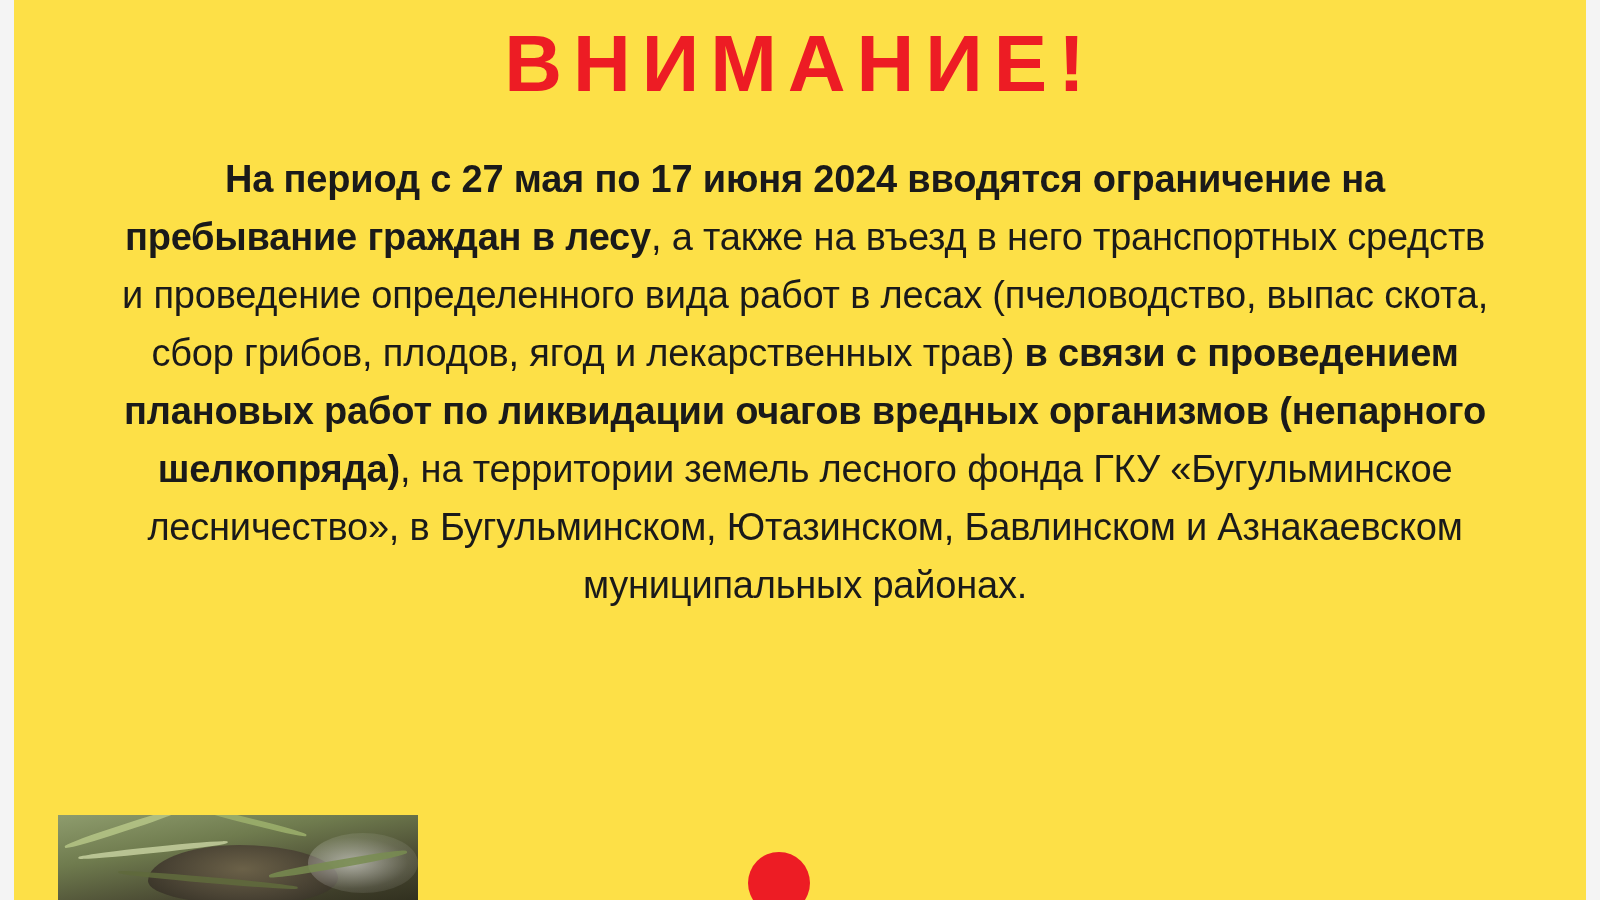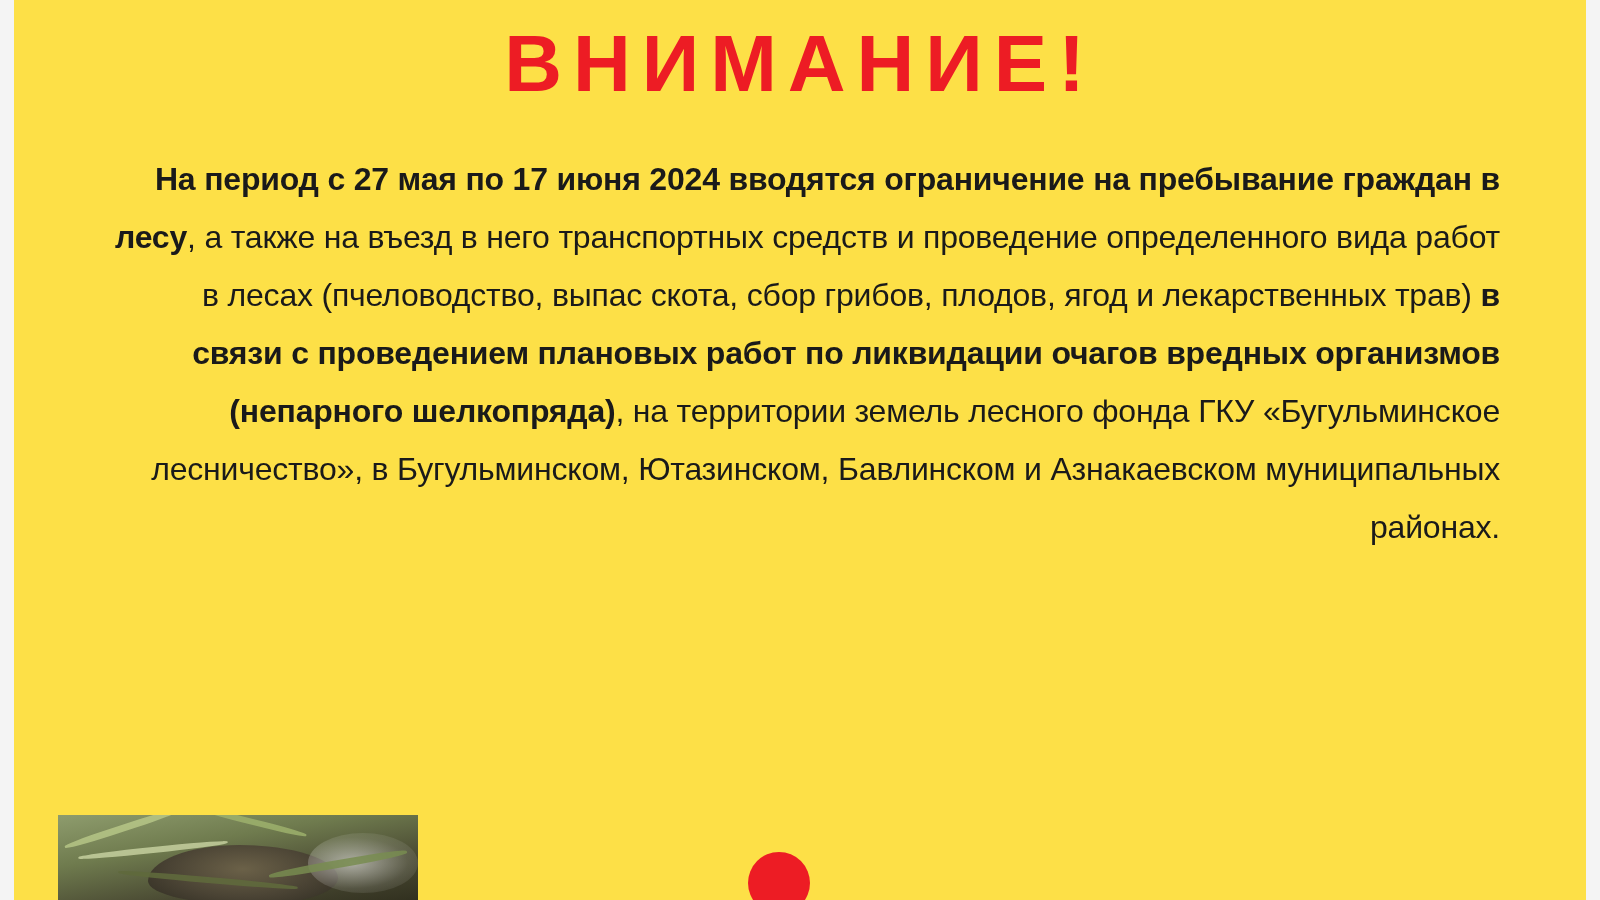--- a/index.html
+++ b/index.html
@@ -47,23 +47,23 @@
     line-height: 1.05;
     font-family: "Liberation Sans", sans-serif;
     white-space: nowrap;
   }
 
   .body-text {
     position: absolute;
     top: 150px;
     left: 110px;
     width: 1390px;
-    text-align: right;
+    text-align: center;
     color: #1a1a1a;
-    font-size: 32px;
+    font-size: 38px;
     line-height: 58px;
     font-family: "Liberation Sans", sans-serif;
     letter-spacing: -0.2px;
   }
 
   .body-text b { font-weight: bold; }
 
   .photo {
     position: absolute;
     left: 58px;

